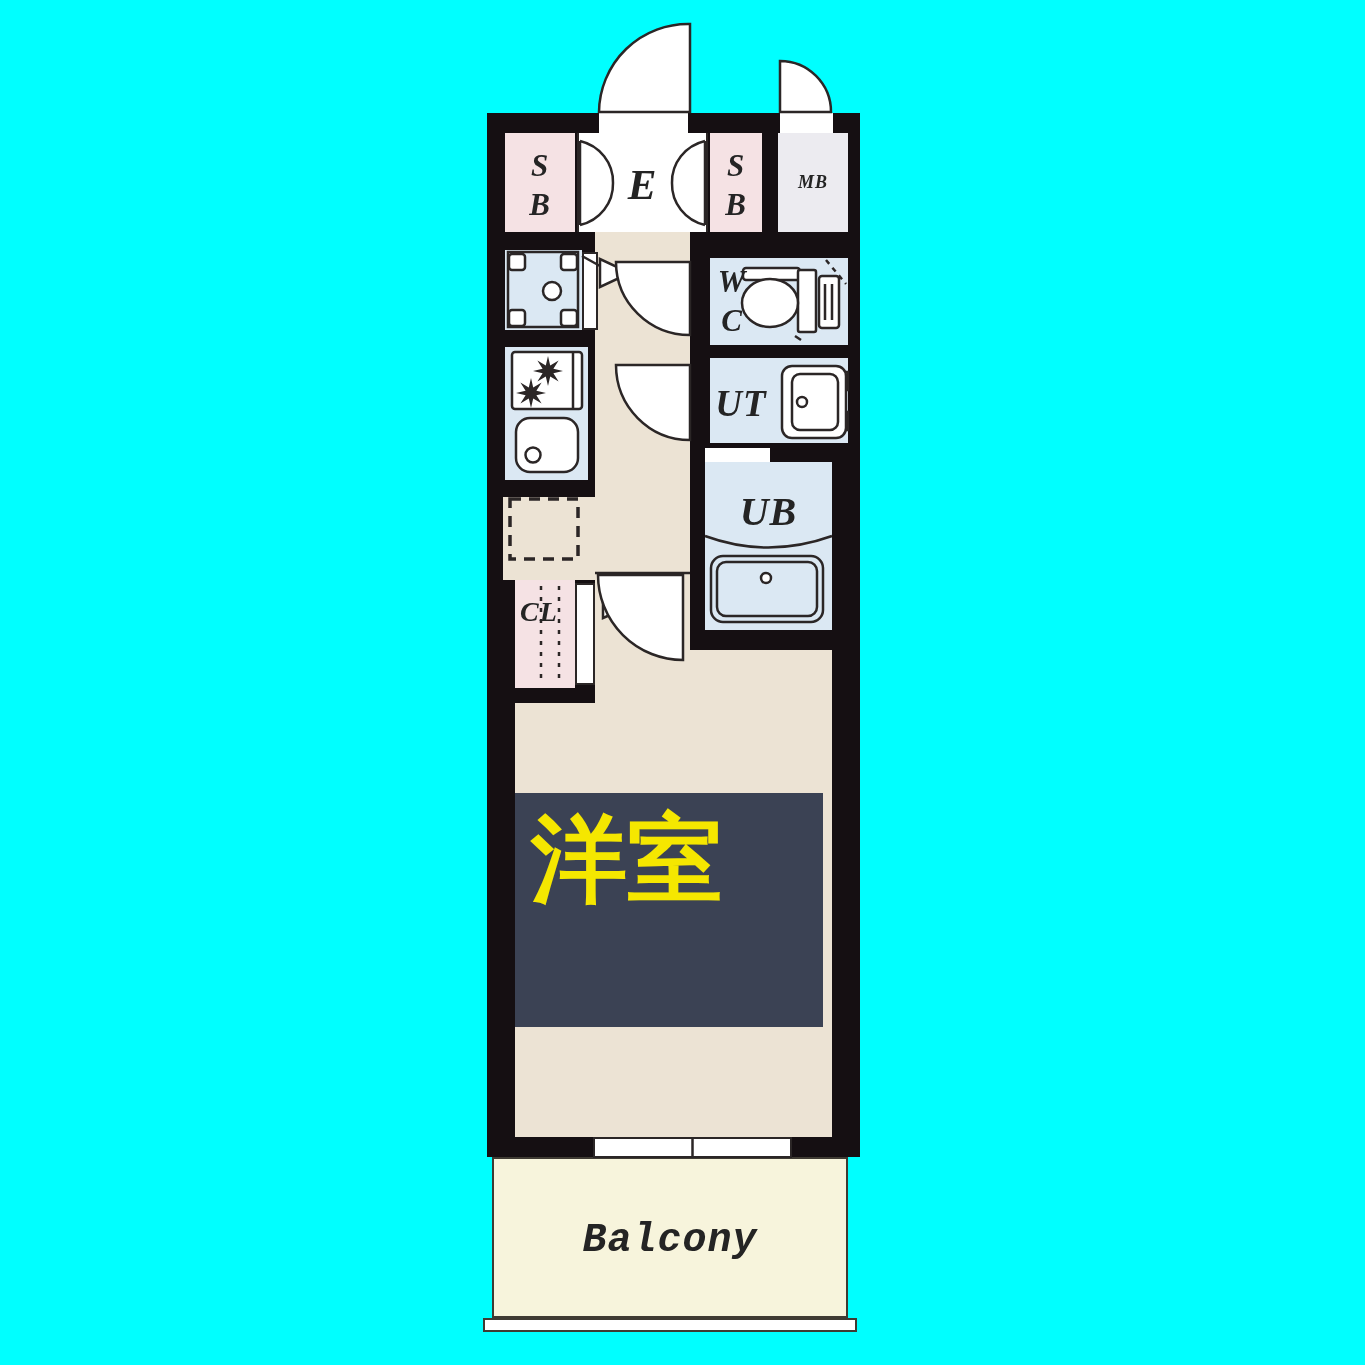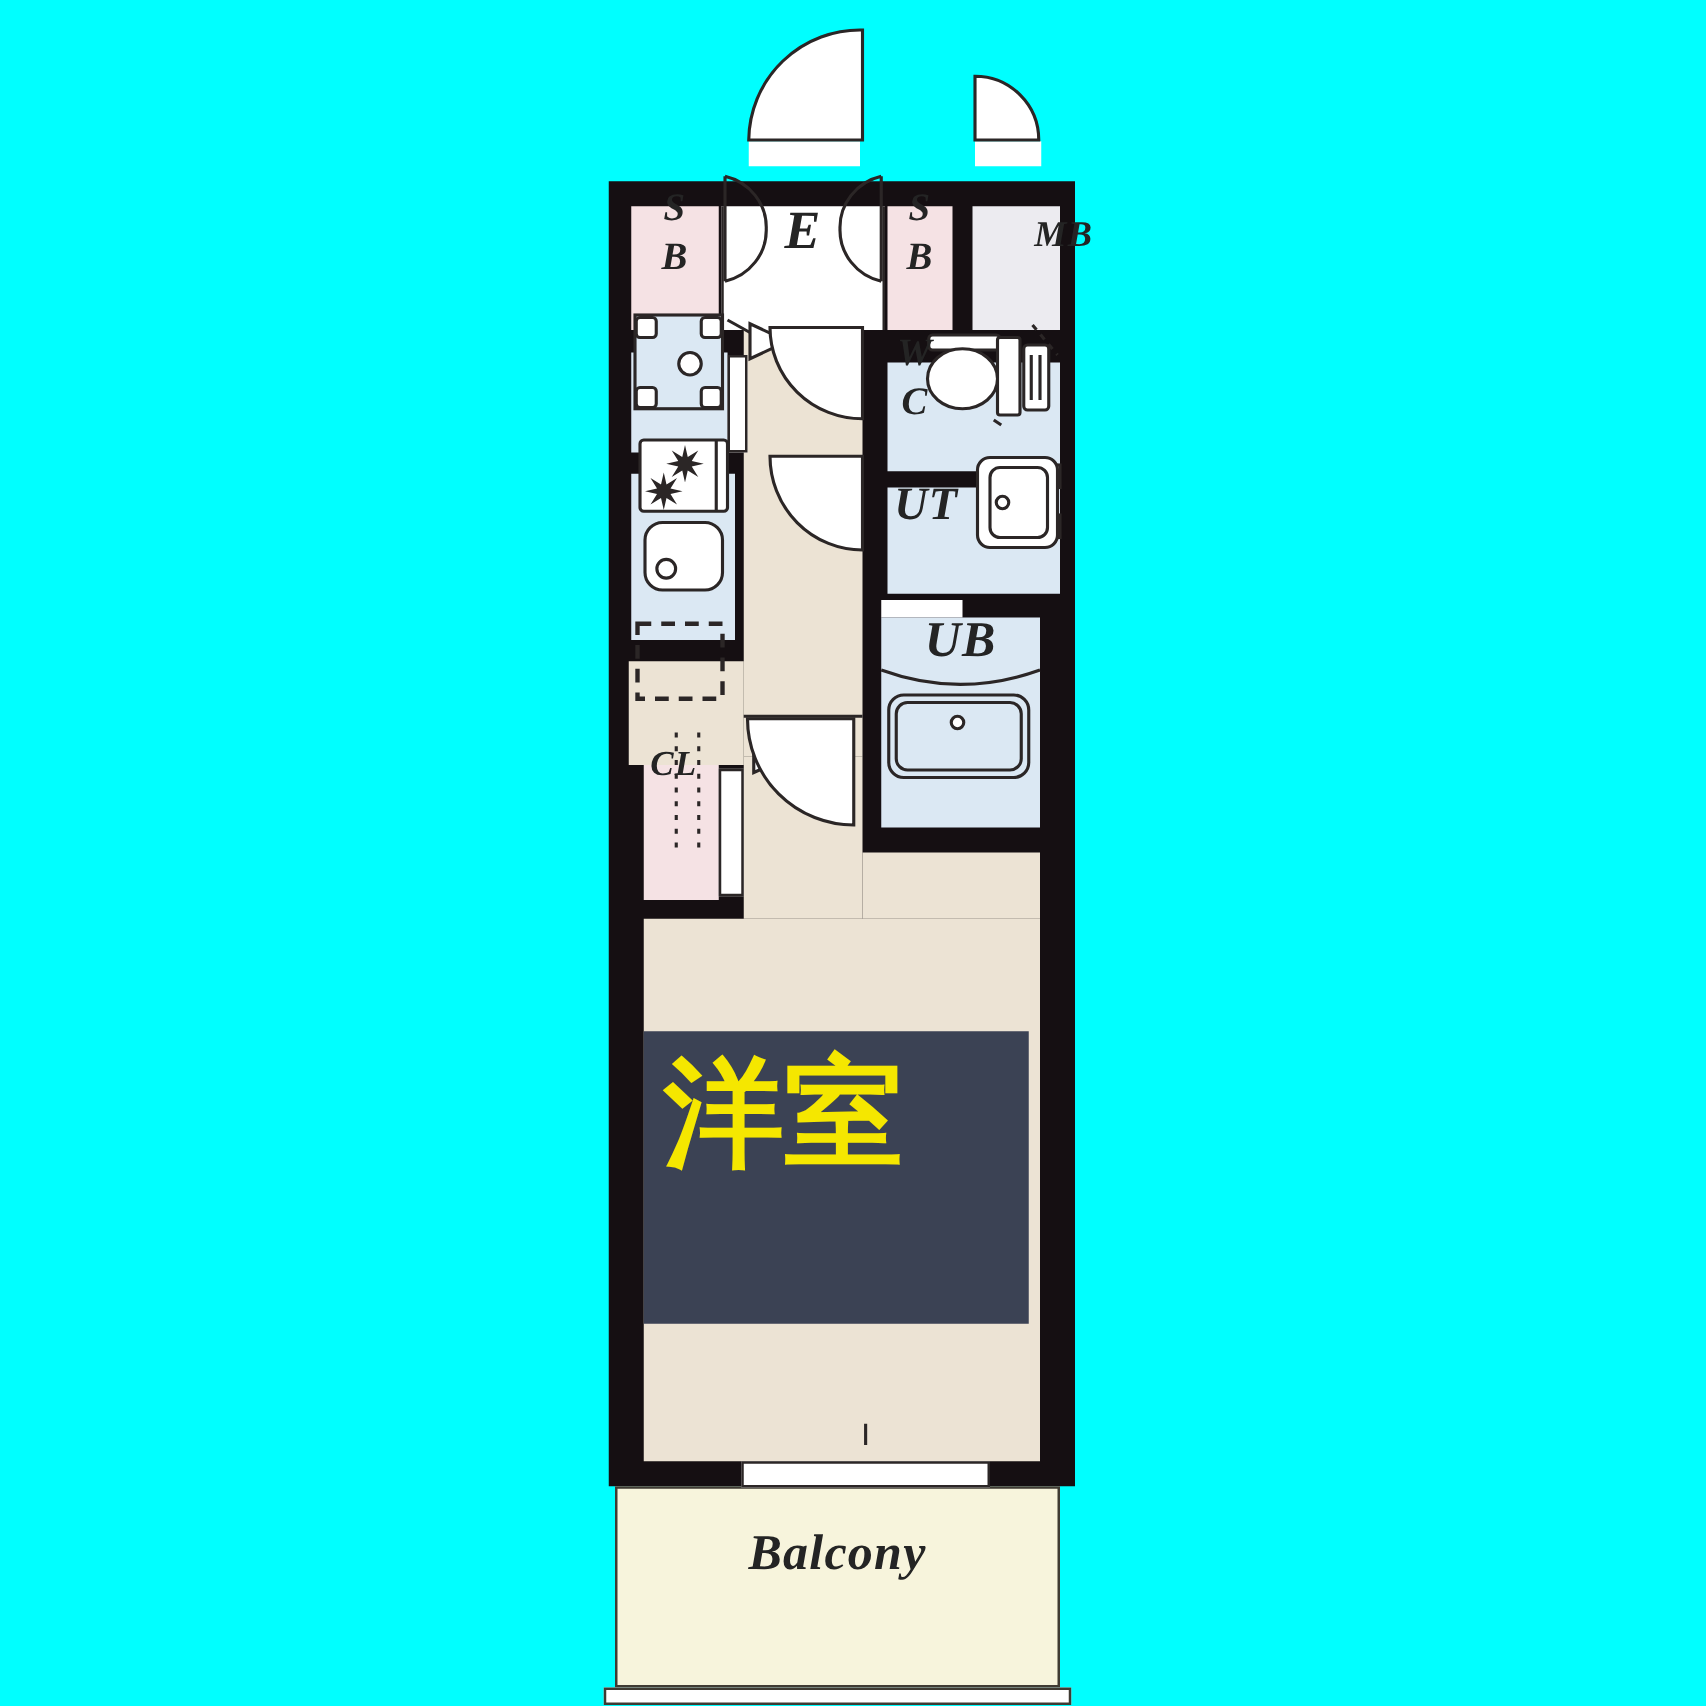--- a/index.html
+++ b/index.html
@@ -1,18 +1,18 @@
 <!DOCTYPE html>
 <html style="--bg: #00ffff; --wall: #150f12; --floor: #ece3d4; --pink: #f5e2e4; --blue: #dbe8f3; --mb: #ecebf0; --cream: #f7f4dc; --label_bg: #3b4254; --label_yellow: #f5e700; --line: #2b2626; --ink: #242424; --bline: #3f3b33;"><head>
 <meta charset="utf-8">
 <style>
   html,body{margin:0;padding:0;background:#00ffff;}
   #stage{position:relative;width:1365px;height:1365px;background:var(--bg);overflow:hidden;
          font-family:"Liberation Serif","DejaVu Serif",serif;}
-  .abs{position:absolute;box-sizing:border-box;margin-top:32px;}
+  .abs{position:absolute;box-sizing:border-box;}
   .wall{background:var(--wall);}
   .beige{background:var(--floor);}
   .pink{background:var(--pink);}
   .blue{background:var(--blue);}
   .white{background:#ffffff;}
   .mbcol{background:var(--mb);}
   .cream{background:var(--cream);}
   .lbl{position:absolute;font-style:italic;font-weight:bold;color:var(--ink);
        text-align:center;z-index:40;letter-spacing:1px;}
   .panel{background:#ffffff;border:2px solid var(--line);}
@@ -153,23 +153,23 @@
 
   <div class="lbl" style="left:505px;top:146px;width:70px;font-size:31px;line-height:39px;">
     <div>S</div>
     <div>B</div>
   </div>
   <div class="lbl" style="left:577px;top:160px;width:131px;font-size:43px;">E</div>
   <div class="lbl" style="left:710px;top:146px;width:52px;font-size:31px;line-height:39px;">
     <div>S</div>
     <div>B</div>
   </div>
-  <div class="lbl" style="left:778px;top:172px;width:70px;font-size:29px;margin-left:38px;">MB</div>
+  <div class="lbl" style="left:778px;top:172px;width:70px;font-size:18px;">MB</div>
   <div class="lbl" style="left:710px;top:262px;width:44px;font-size:31px;line-height:39px;">
     <div>W</div>
     <div>C</div>
   </div>
   <div class="lbl" style="left:708px;top:382px;width:66px;font-size:37px;">UT</div>
   <div class="lbl" style="left:705px;top:488px;width:127px;font-size:40px;">UB</div>
   <div class="lbl" style="left:506px;top:596px;width:66px;font-size:28px;">CL</div>
-  <div class="lbl" style="left:492px;top:1218px;width:356px;font-size:40px;">Balcony</div>
+  <div class="lbl" style="left:492px;top:1218px;width:356px;font-size:40px;font-family:Liberation Mono, monospace;">Balcony</div>
 
 </div>
 
 </body></html>

